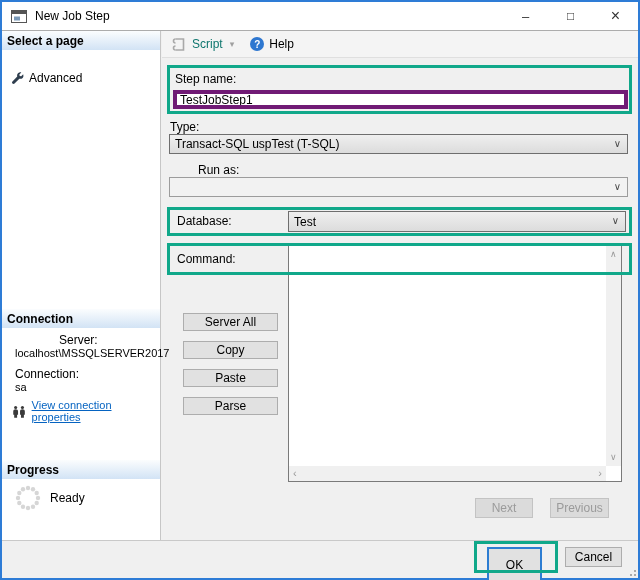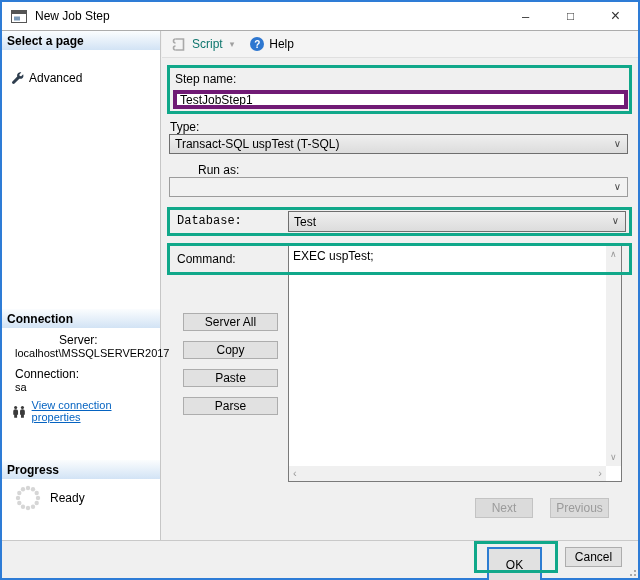--- a/index.html
+++ b/index.html
@@ -156,30 +156,29 @@
     <span>Transact-SQL uspTest (T-SQL)</span>
     <span class="chev">∨</span>
   </div>
 
   <div class="lbl" style="left:168px;top:161px;margin-left:28px;">Run as:</div>
   <div class="combo light" style="left:167px;top:175px;width:459px;height:20px;">
     <span></span>
     <span class="chev">∨</span>
   </div>
 
-  <div class="lbl" style="left:175px;top:212px;font-family:Liberation Mono, monospace;">Database:</div>
+  <div class="lbl" style="left:175px;top:212px;">Database:</div>
   <div class="combo" style="left:286px;top:209px;width:338px;height:21px;">
     <span>Test</span>
     <span class="chev">∨</span>
   </div>
   <div class="annot" style="left:165px;top:205px;width:465px;height:29px;"></div>
 
   <div class="lbl" style="left:175px;top:250px;">Command:</div>
   <div class="cmdbox" style="left:286px;top:243px;width:334px;height:237px;">
-    <div class="cmdtext">EXEC uspTest;</div>
     <div class="vscroll">
       <span class="sb-arrow" style="top:4px;left:4px;">∧</span>
       <span class="sb-arrow" style="bottom:4px;left:4px;">∨</span>
     </div>
     <div class="hscroll">
       <span class="sb-arrow" style="left:4px;top:3px;font-size:11px;">‹</span>
       <span class="sb-arrow" style="right:4px;top:3px;font-size:11px;">›</span>
     </div>
   </div>
   <div class="annot" style="left:165px;top:241px;width:465px;height:32px;"></div>

